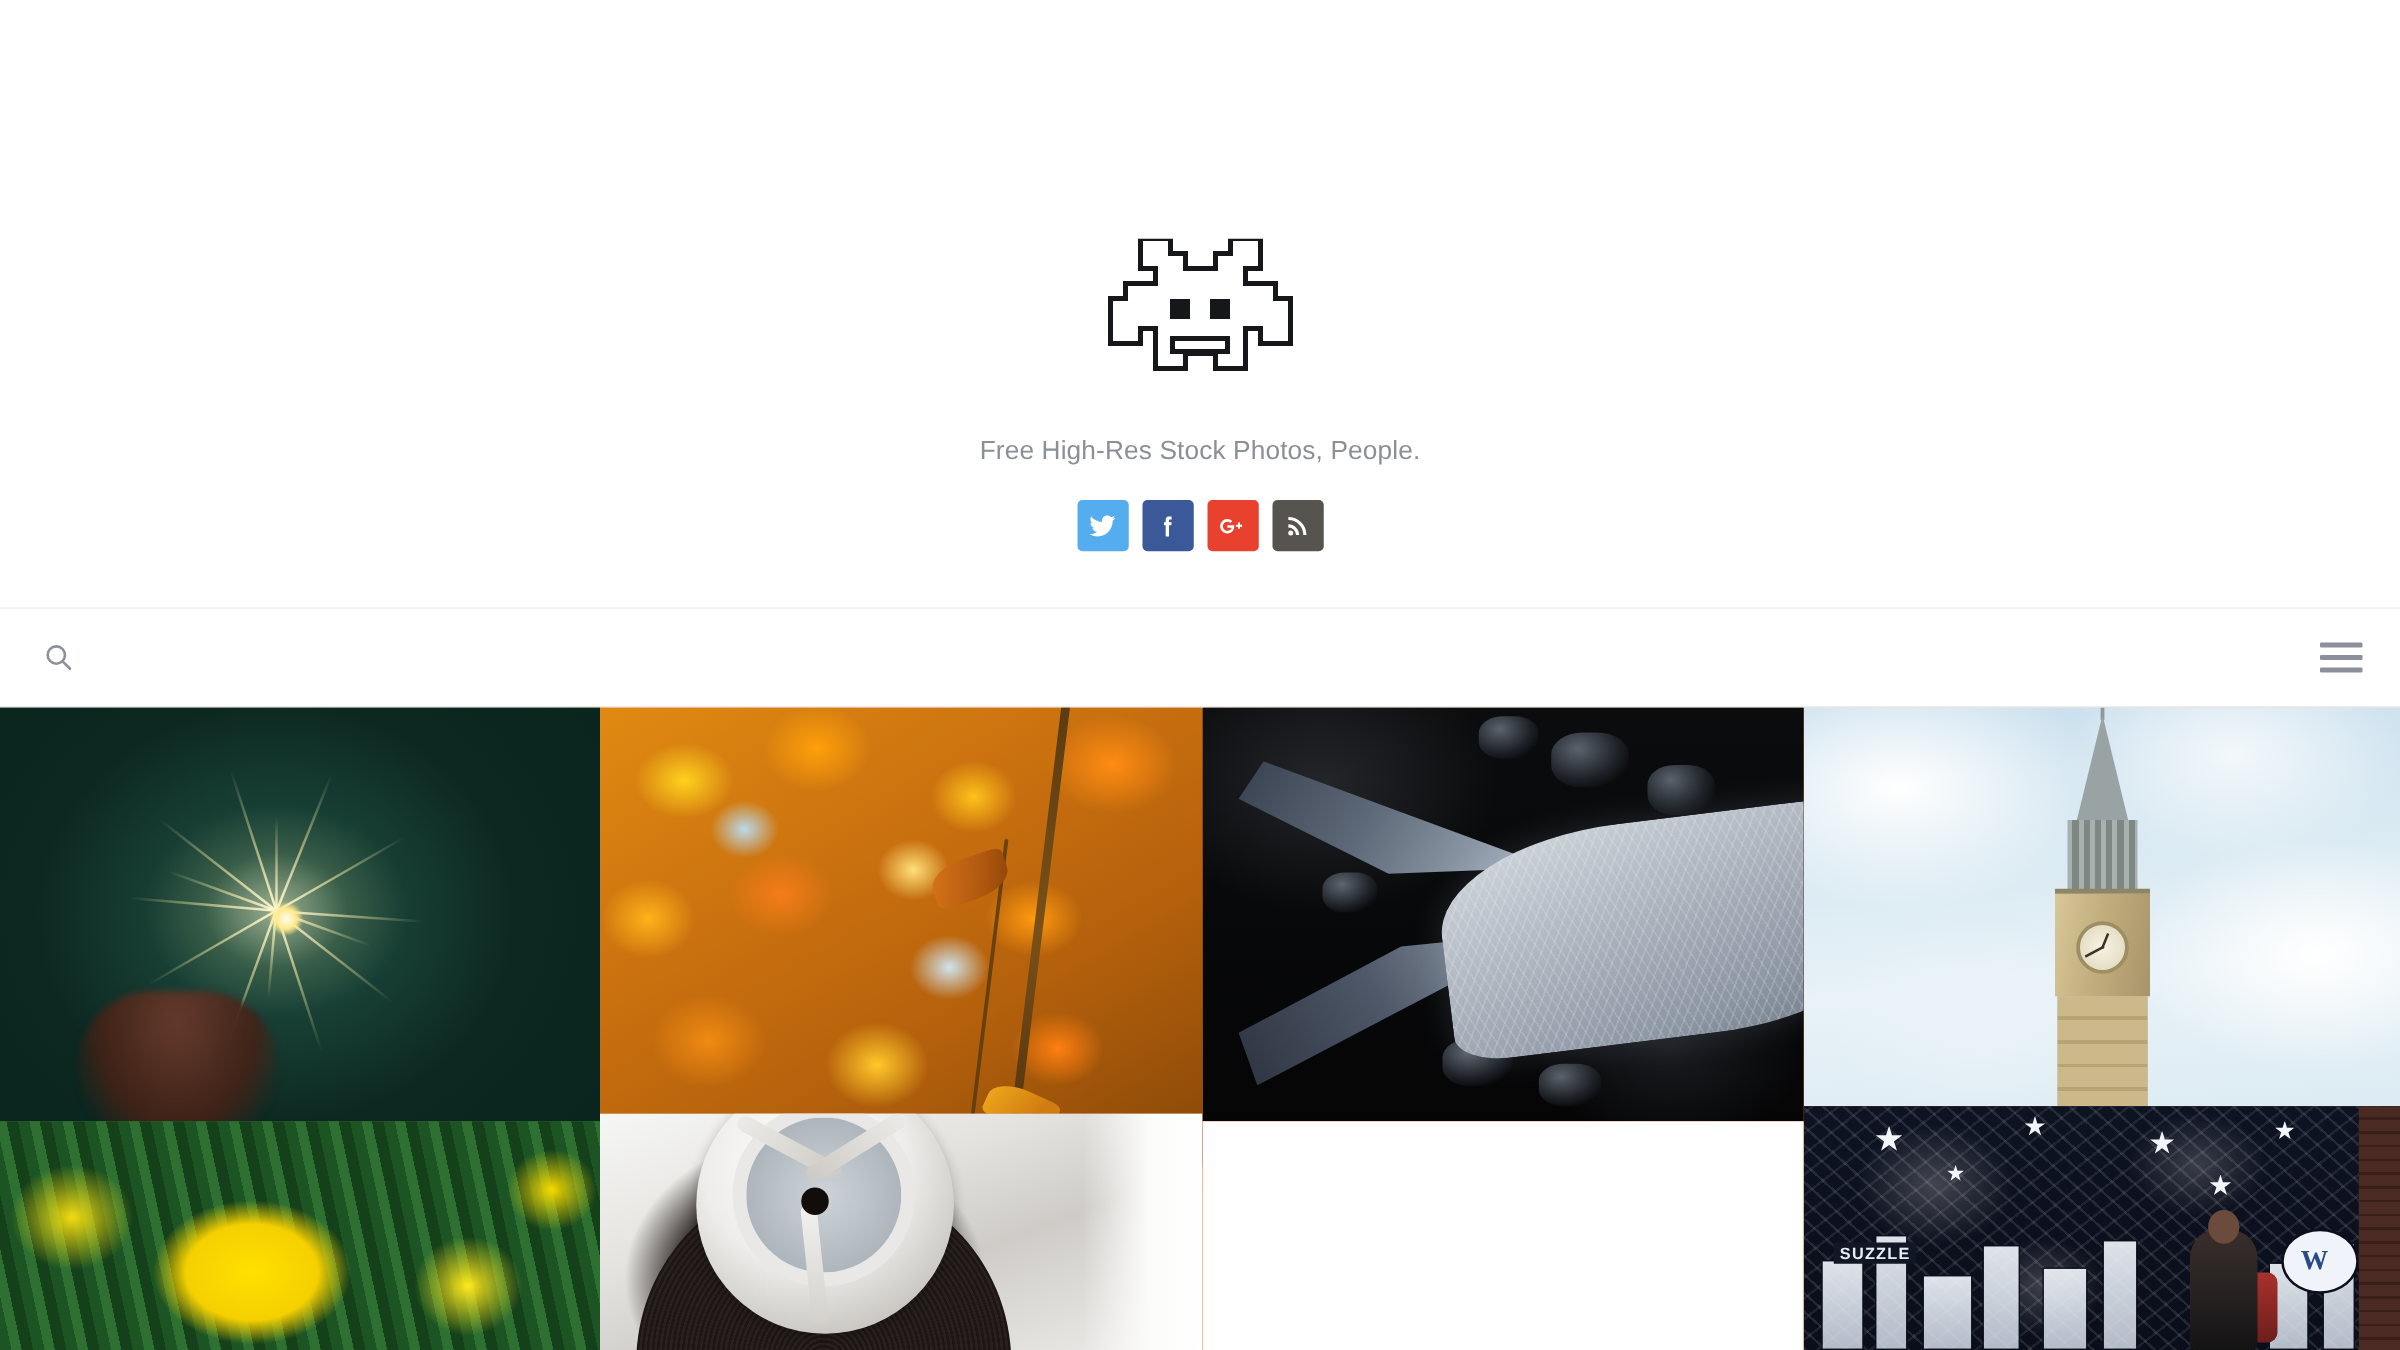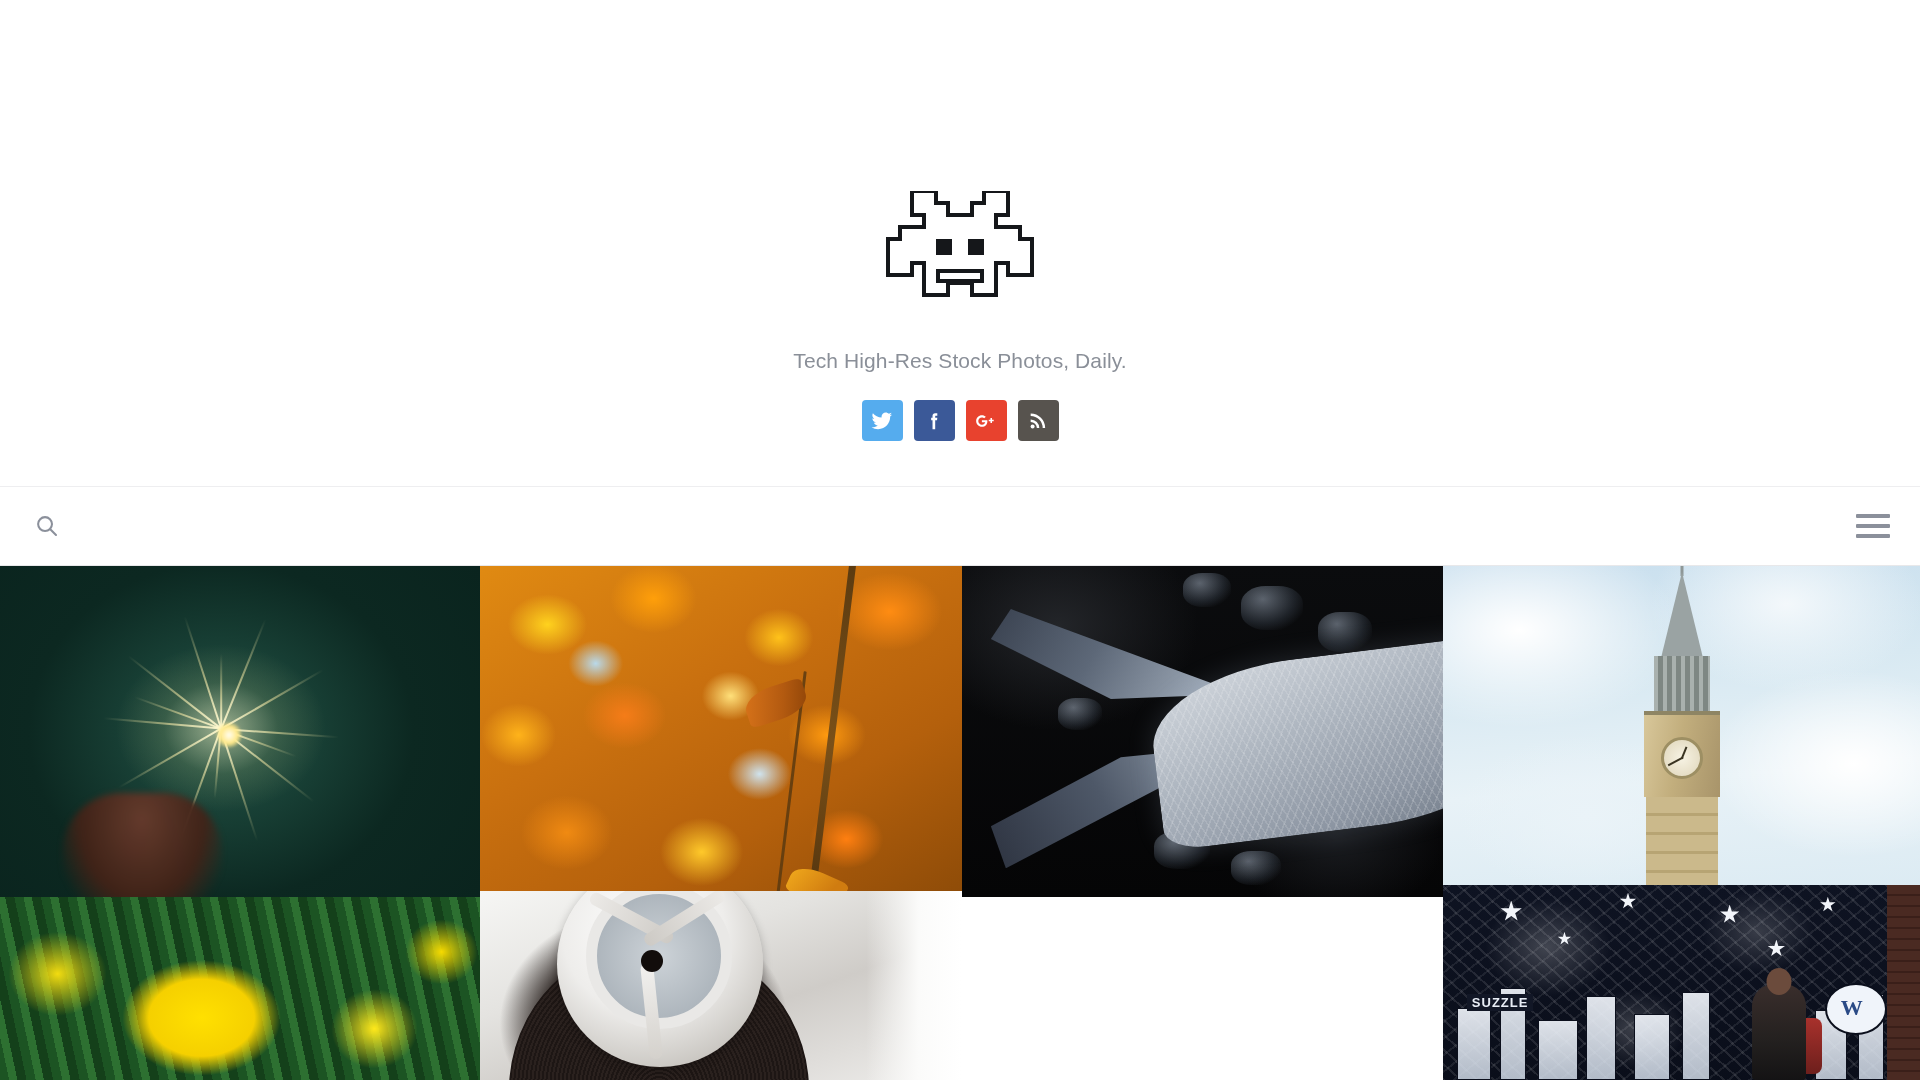--- a/index.html
+++ b/index.html
@@ -484,21 +484,21 @@
           L 33,6 L 30,6 L 30,9 L 36,9 L 36,12 L 39,12 L 39,21 L 33,21 L 33,18 L 30,18
           L 30,26 L 24,26 L 24,23 L 18,23 L 18,26 L 12,26 L 12,18 L 9,18 L 9,21 L 3,21
           L 3,12 L 6,12 L 6,9 L 12,9 L 12,6 L 9,6 Z"></path>
       </g>
       <rect x="15" y="12" width="4" height="4" fill="#15171a"></rect>
       <rect x="23" y="12" width="4" height="4" fill="#15171a"></rect>
       <rect x="15.5" y="20" width="11" height="2.6" fill="none" stroke="#15171a" stroke-width="1"></rect>
     </svg>
   </div>
 
-  <div class="tagline">Tech High-Res Stock Photos, Daily.</div>
+  <div class="tagline">Free High-Res Stock Photos, People.</div>
 
   <div class="social-row">
 
     <div class="social-btn" style="background:#55acee">
       <svg width="22" height="22" viewBox="0 0 24 24">
         <path fill="#ffffff" d="M23 4.9c-.8.4-1.7.6-2.6.8 1-.6 1.7-1.5 2-2.6-.9.5-1.9.9-3 1.1-.8-.9-2-1.5-3.3-1.5-2.5 0-4.6 2.1-4.6 4.6 0 .4 0 .7.1 1-3.8-.2-7.2-2-9.5-4.8-.4.7-.6 1.5-.6 2.3 0 1.6.8 3 2 3.8-.7 0-1.4-.2-2-.6v.1c0 2.2 1.6 4.1 3.7 4.5-.4.1-.8.2-1.2.2-.3 0-.6 0-.9-.1.6 1.8 2.3 3.2 4.3 3.2-1.6 1.2-3.6 2-5.7 2-.4 0-.7 0-1.1-.1 2 1.3 4.5 2.1 7.1 2.1 8.5 0 13.2-7.1 13.2-13.2v-.6c.9-.7 1.7-1.5 2.3-2.4z"></path>
       </svg>
     </div>
 
     <div class="social-btn" style="background:#3b5998">

